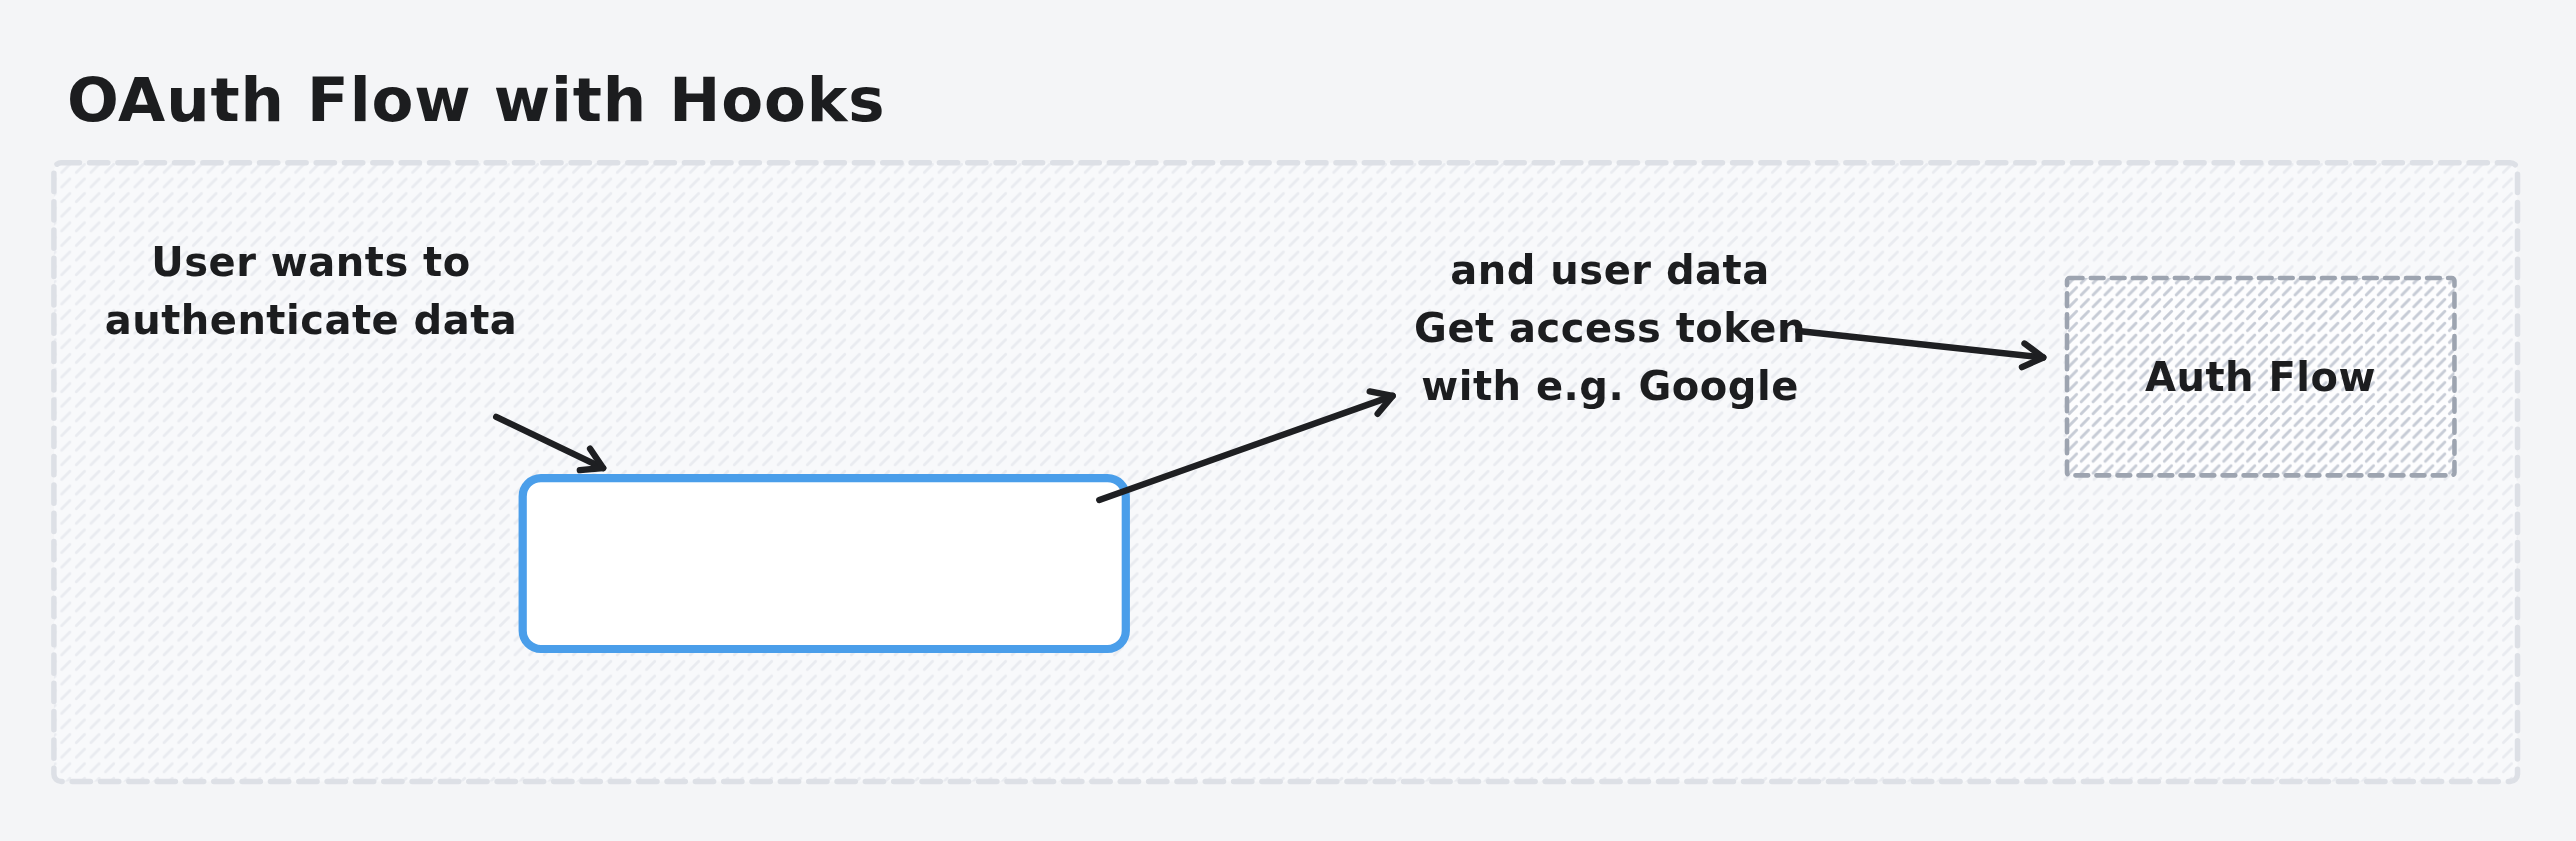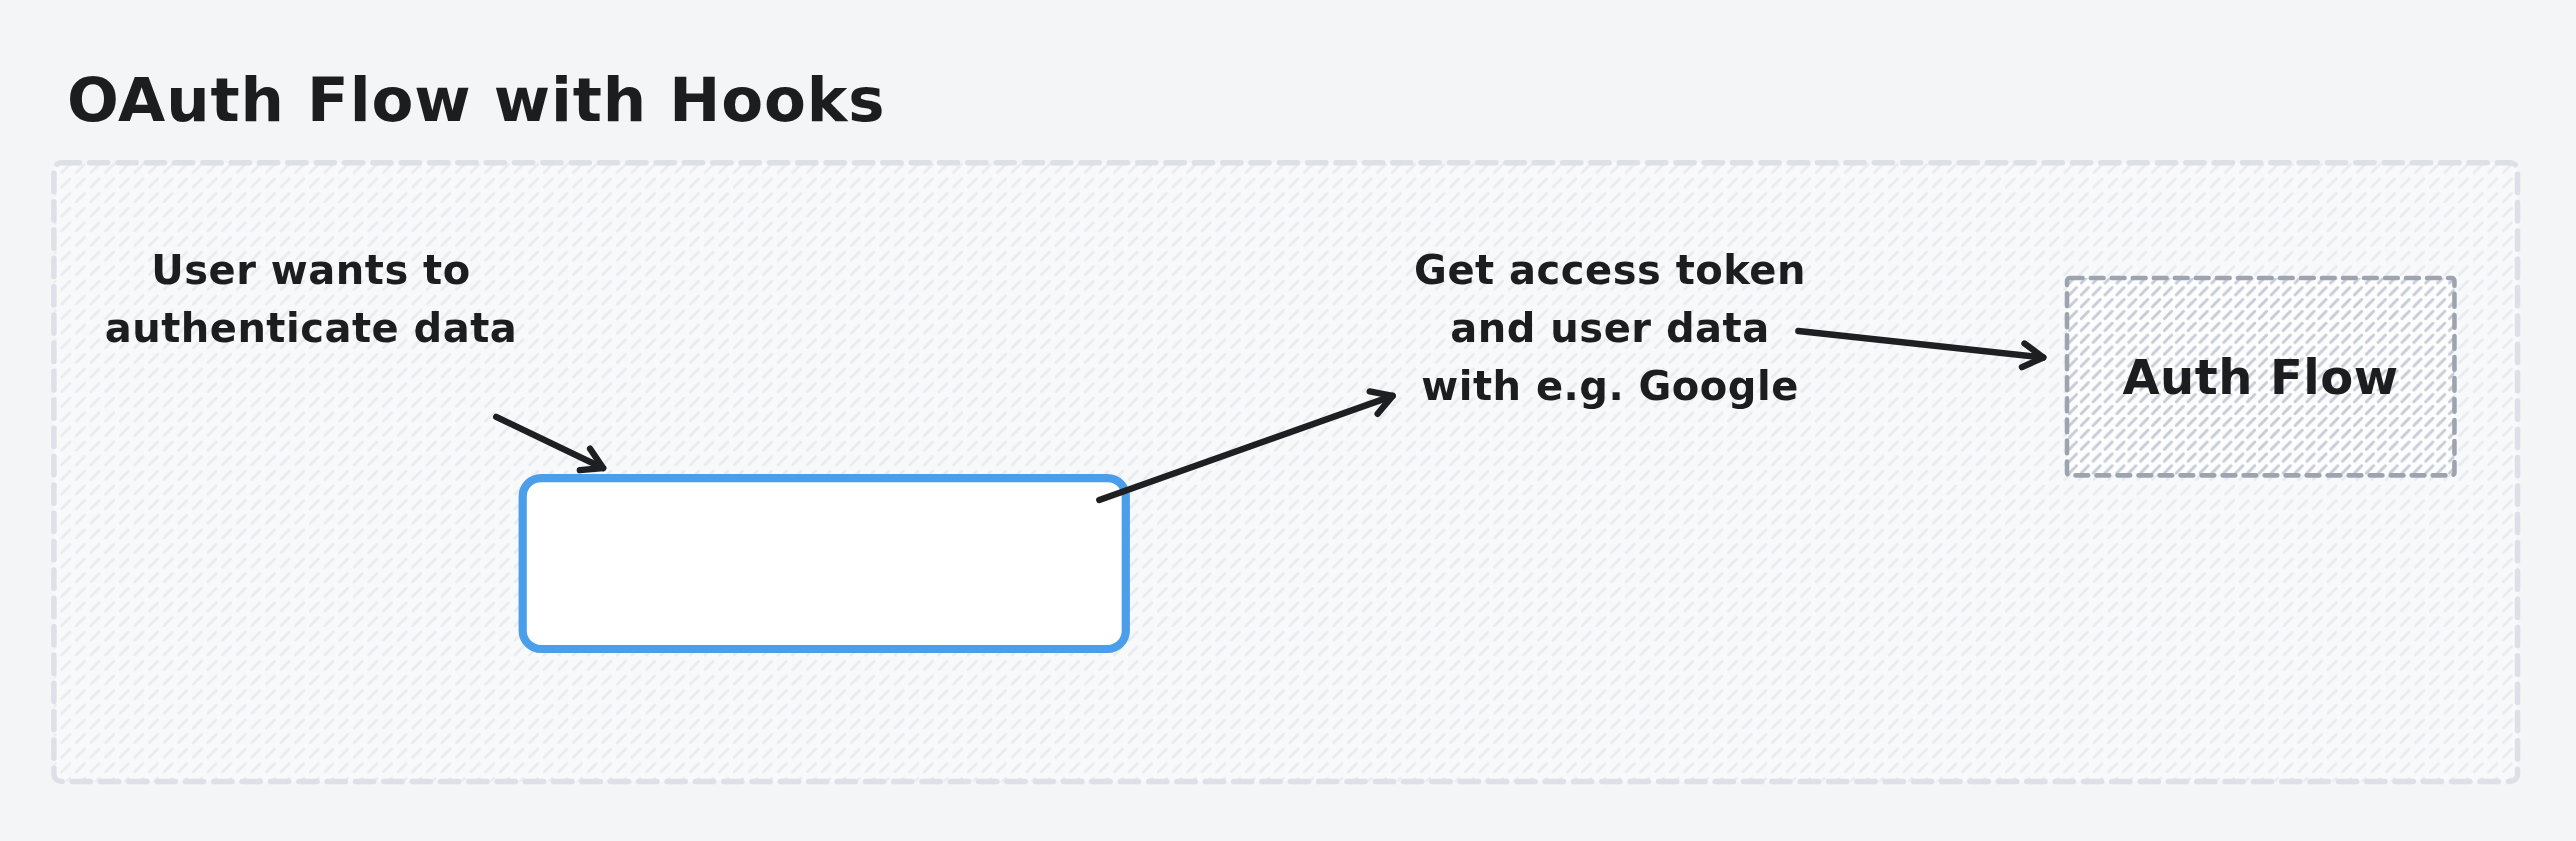--- a/index.html
+++ b/index.html
@@ -33,28 +33,28 @@
   }
   .label {
     position: absolute;
     text-align: center;
     font-size: 40px;
     line-height: 58px;
     font-weight: bold;
     letter-spacing: 0.5px;
     color: var(--text, #1c1d1f);
   }
-  .label-user-intent { left: 37px;  top: 241px; width: 548px; text-align: center; }
+  .label-user-intent { left: 37px;  top: 233px; width: 548px; text-align: center; }
   .label-token-step  { left: 1336px; top: 241px; width: 548px; }
   .boxlabel {
     position: absolute;
     display: flex;
     align-items: center;
     justify-content: center;
-    font-size: 48px;
+    font-size: 40px;
     font-weight: bold;
     letter-spacing: 0.5px;
     color: var(--text, #1c1d1f);
     white-space: nowrap;
   }
   .hook-label { left: 523px;  top: 478px; width: 603px; height: 171px; }
   .auth-label { left: 2067px; top: 278px; width: 387px; height: 197px; }
 
   .container-rect {
     fill: url(#hatchLight);
@@ -126,21 +126,21 @@
 
   <div class="title">OAuth Flow with Hooks</div>
 
   <div class="label label-user-intent">
     <div>User wants to</div>
     <div>authenticate data</div>
   </div>
 
 
   <div class="label label-token-step">
+    <div>and user data</div>
     <div>Get access token</div>
-    <div>and user data</div>
     <div>with e.g. Google</div>
   </div>
 
   <div class="boxlabel auth-label">Auth Flow</div>
 
 </div>
 
 
 </body></html>

